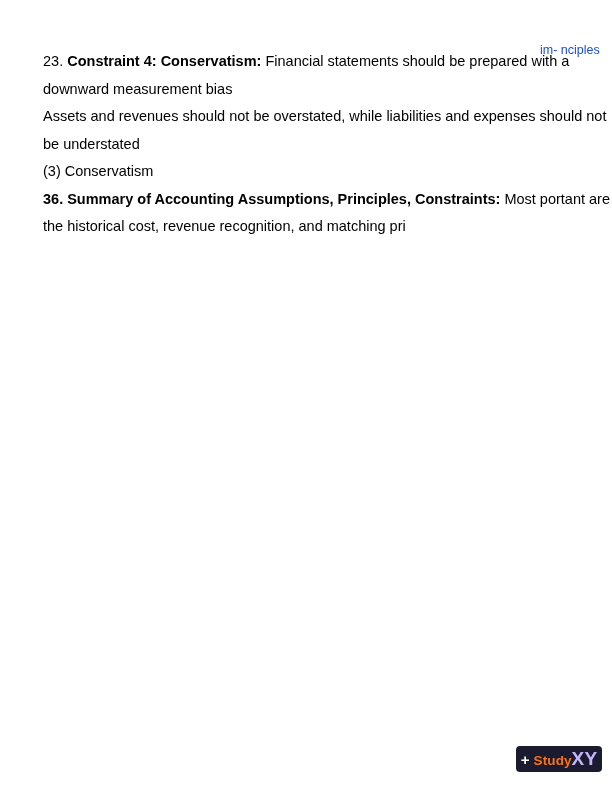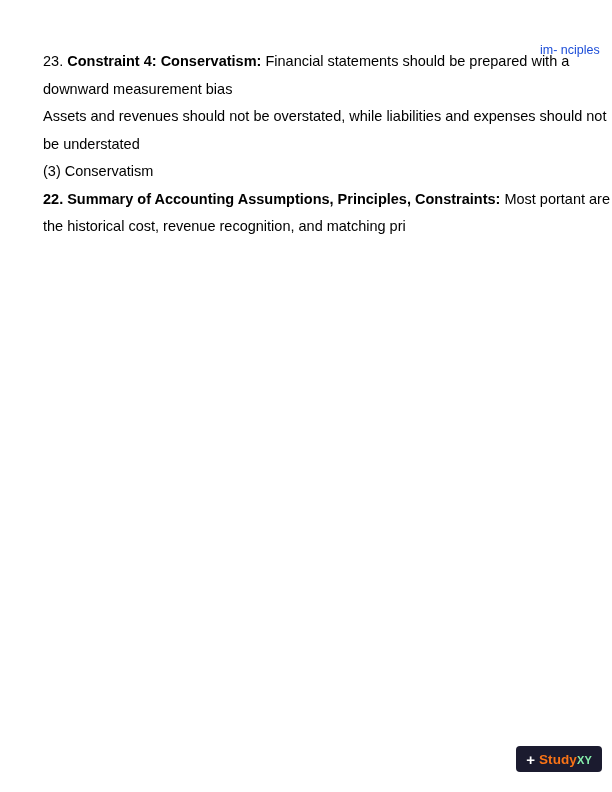--- a/index.html
+++ b/index.html
@@ -72,22 +72,22 @@
     line-height: 1;
     display: inline-block;
   }
   .badge-study {
     color: #f97316;
     font-size: 13.5px;
     font-weight: bold;
     letter-spacing: 0.1px;
   }
   .badge-xy {
-    color: #86efac;
-    font-size: 11px;
+    color: #c4b5fd;
+    font-size: 19px;
     font-weight: bold;
     letter-spacing: 0.1px;
   }
 </style>
 </head>
 <body>
 
 <div class="page">
 
   <div class="content">
@@ -103,21 +103,21 @@
     </div>
 
 
 
 
     <div class="line">
       <span>(3) Conservatism</span>
     </div>
 
     <div class="wrapline">
-      <span class="bold">22. Summary of Accounting Assumptions, Principles, Constraints:</span>
+      <span class="bold">36. Summary of Accounting Assumptions, Principles, Constraints:</span>
       <span>Most portant are the historical cost, revenue recognition, and matching pri</span>
       <span class="frag-float">im- nciples</span>
     </div>
 
   </div>
 
   <div class="badge">
     <span class="badge-plus">+</span>
     <span><span class="badge-study">Study</span><span class="badge-xy">XY</span></span>
   </div>

